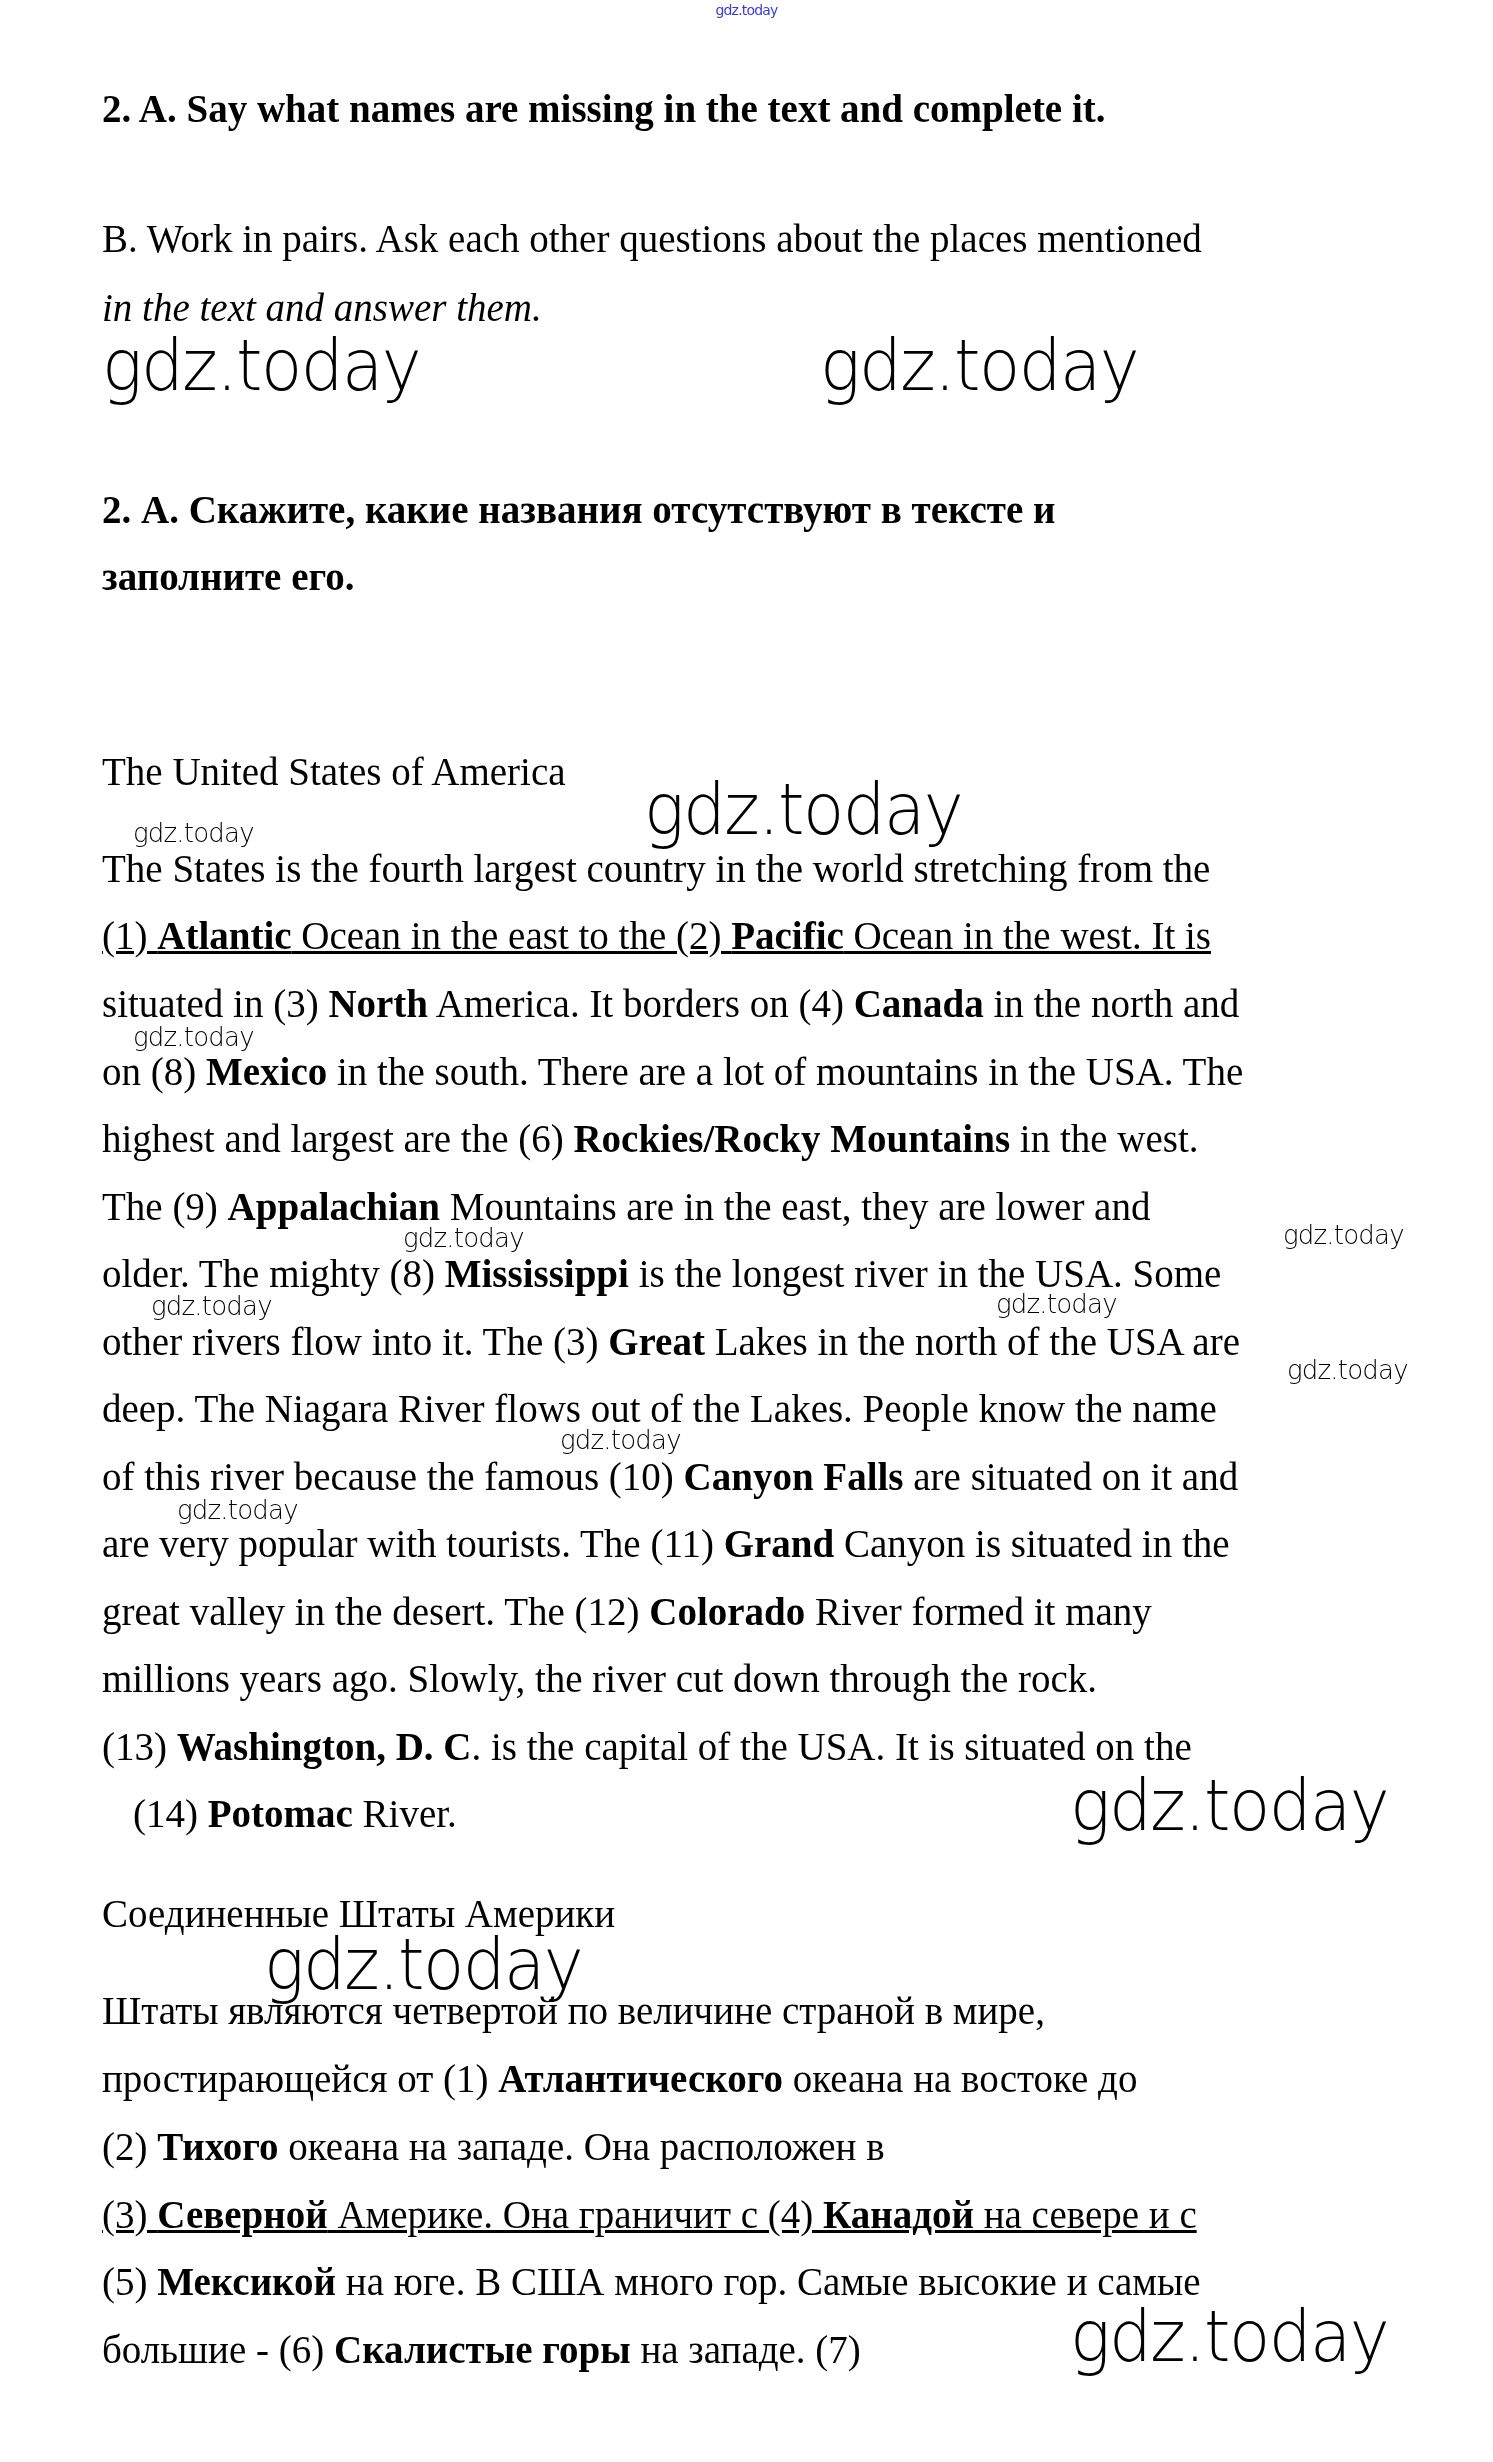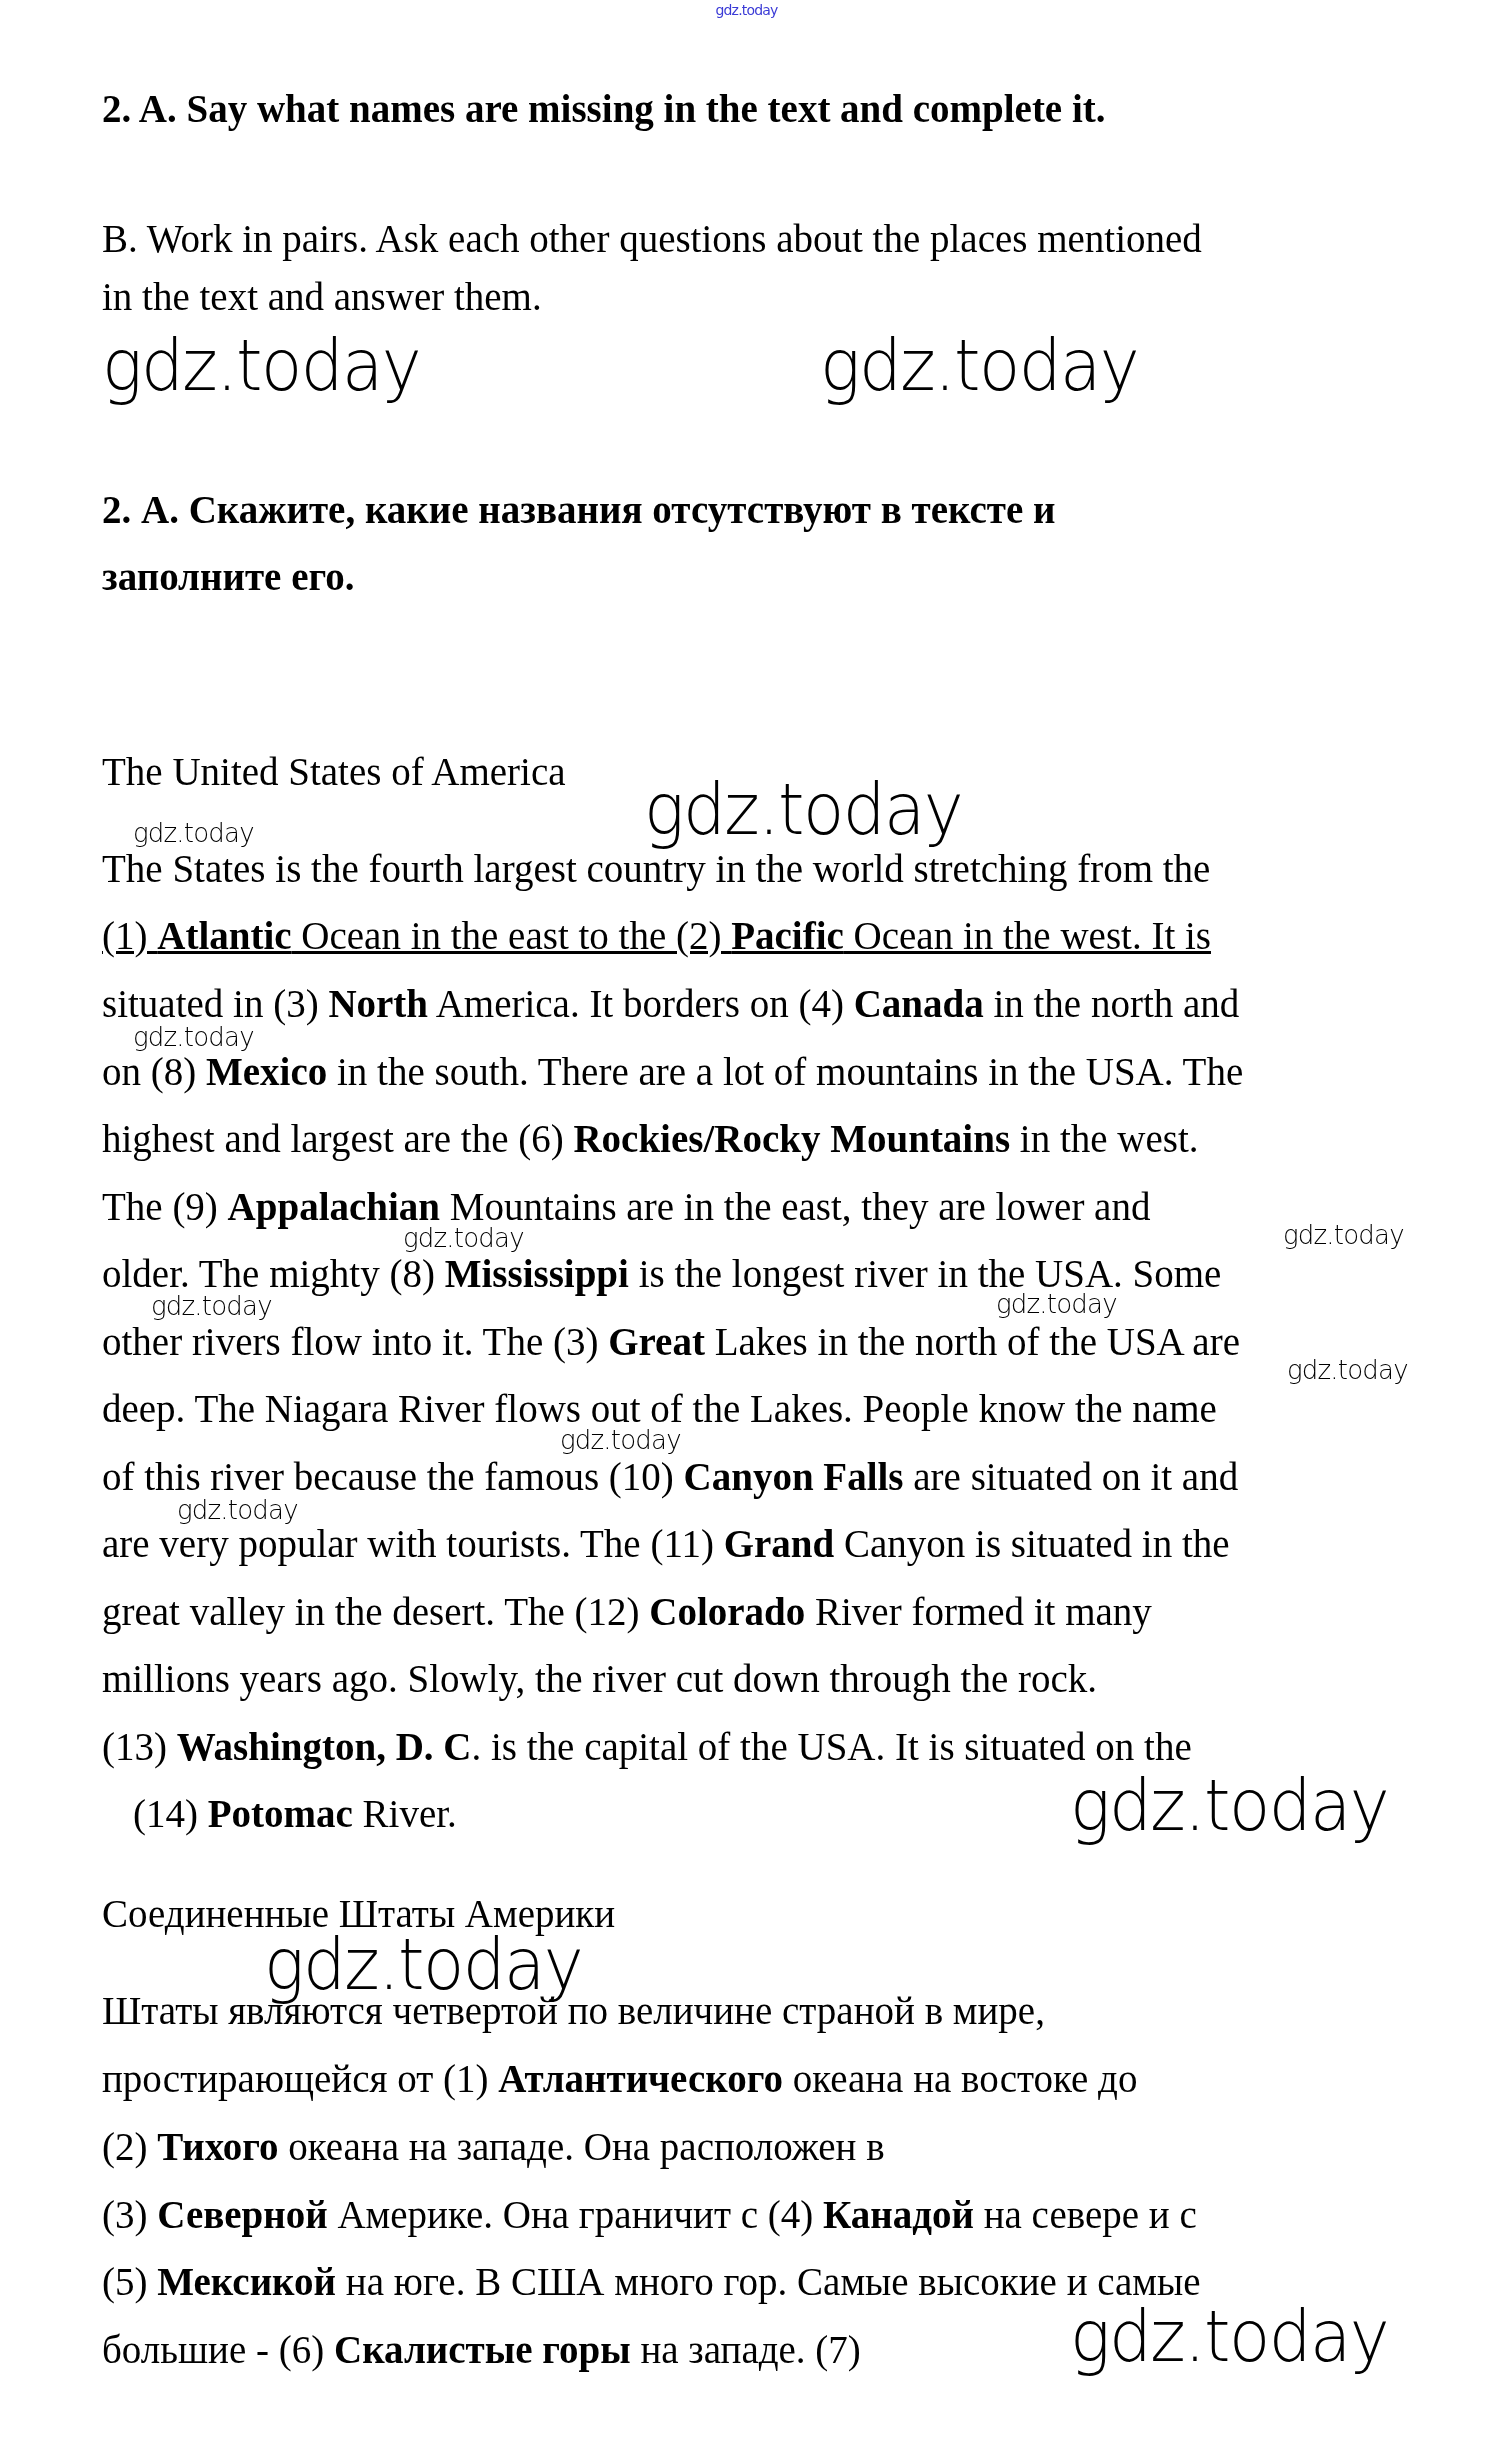--- a/index.html
+++ b/index.html
@@ -15,21 +15,21 @@
   .line b { font-weight: bold; }
   .h { font-weight: bold; }
 </style>
 </head>
 <body>
 
 <div class="top-wm">gdz.today</div>
 
 <div class="line h" style="top:89px;">2. A. Say what names are missing in the text and complete it.</div>
 <div class="line" style="top:219px;">B. Work in pairs. Ask each other questions about the places mentioned</div>
-<div class="line" style="top:277px;">in the text and answer them.</div>
+<div class="line" style="top:288px;font-style:italic;">in the text and answer them.</div>
 
 <div class="wm big" style="left:102px; top:324px;">gdz.today</div>
 <div class="wm big" style="left:820px; top:324px;">gdz.today</div>
 
 <div class="line h" style="top:490px;">2. А. Скажите, какие названия отсутствуют в тексте и</div>
 <div class="line h" style="top:557px;">заполните его.</div>
 
 <div class="line" style="top:752px;">The United States of America</div>
 <div class="wm big" style="left:644px; top:768px;">gdz.today</div>
 <div class="wm small" style="left:133px; top:818px;">gdz.today</div>
@@ -62,19 +62,19 @@
 <div class="wm small" style="left:177px; top:1495px;">gdz.today</div>
 <div class="wm big" style="left:1070px; top:1764px;">gdz.today</div>
 
 <div class="line" style="top:1894px;">Соединенные Штаты Америки</div>
 <div class="wm big" style="left:264px; top:1923px;">gdz.today</div>
 
 <div id="ru-lines">
     <div class="line" style="top: 1991px;"><span>Штаты являются четвертой по величине страной в мире,</span></div>
     <div class="line" style="top: 2059px;"><span>простирающейся от (1) </span><b>Атлантического</b><span> океана на востоке до</span></div>
     <div class="line" style="top: 2127px;"><span>(2) </span><b>Тихого</b><span> океана на западе. Она расположен в</span></div>
-    <div class="line" style="top: 2195px;"><span>(3) </span><b>Северной</b><span> Америке. Она граничит с (4) </span><b>Канадой</b><span> на севере и с</span></div>
+    <div class="line" style="top: 2195px; text-decoration: underline;"><span>(3) </span><b>Северной</b><span> Америке. Она граничит с (4) </span><b>Канадой</b><span> на севере и с</span></div>
     <div class="line" style="top: 2262px;"><span>(5) </span><b>Мексикой</b><span> на юге. В США много гор. Самые высокие и самые</span></div>
     <div class="line" style="top: 2330px;"><span>большие - (6) </span><b>Скалистые горы</b><span> на западе. (7)</span></div>
   </div>
 
 <div class="wm big" style="left:1070px; top:2295px;">gdz.today</div>
 
 
 </body></html>

